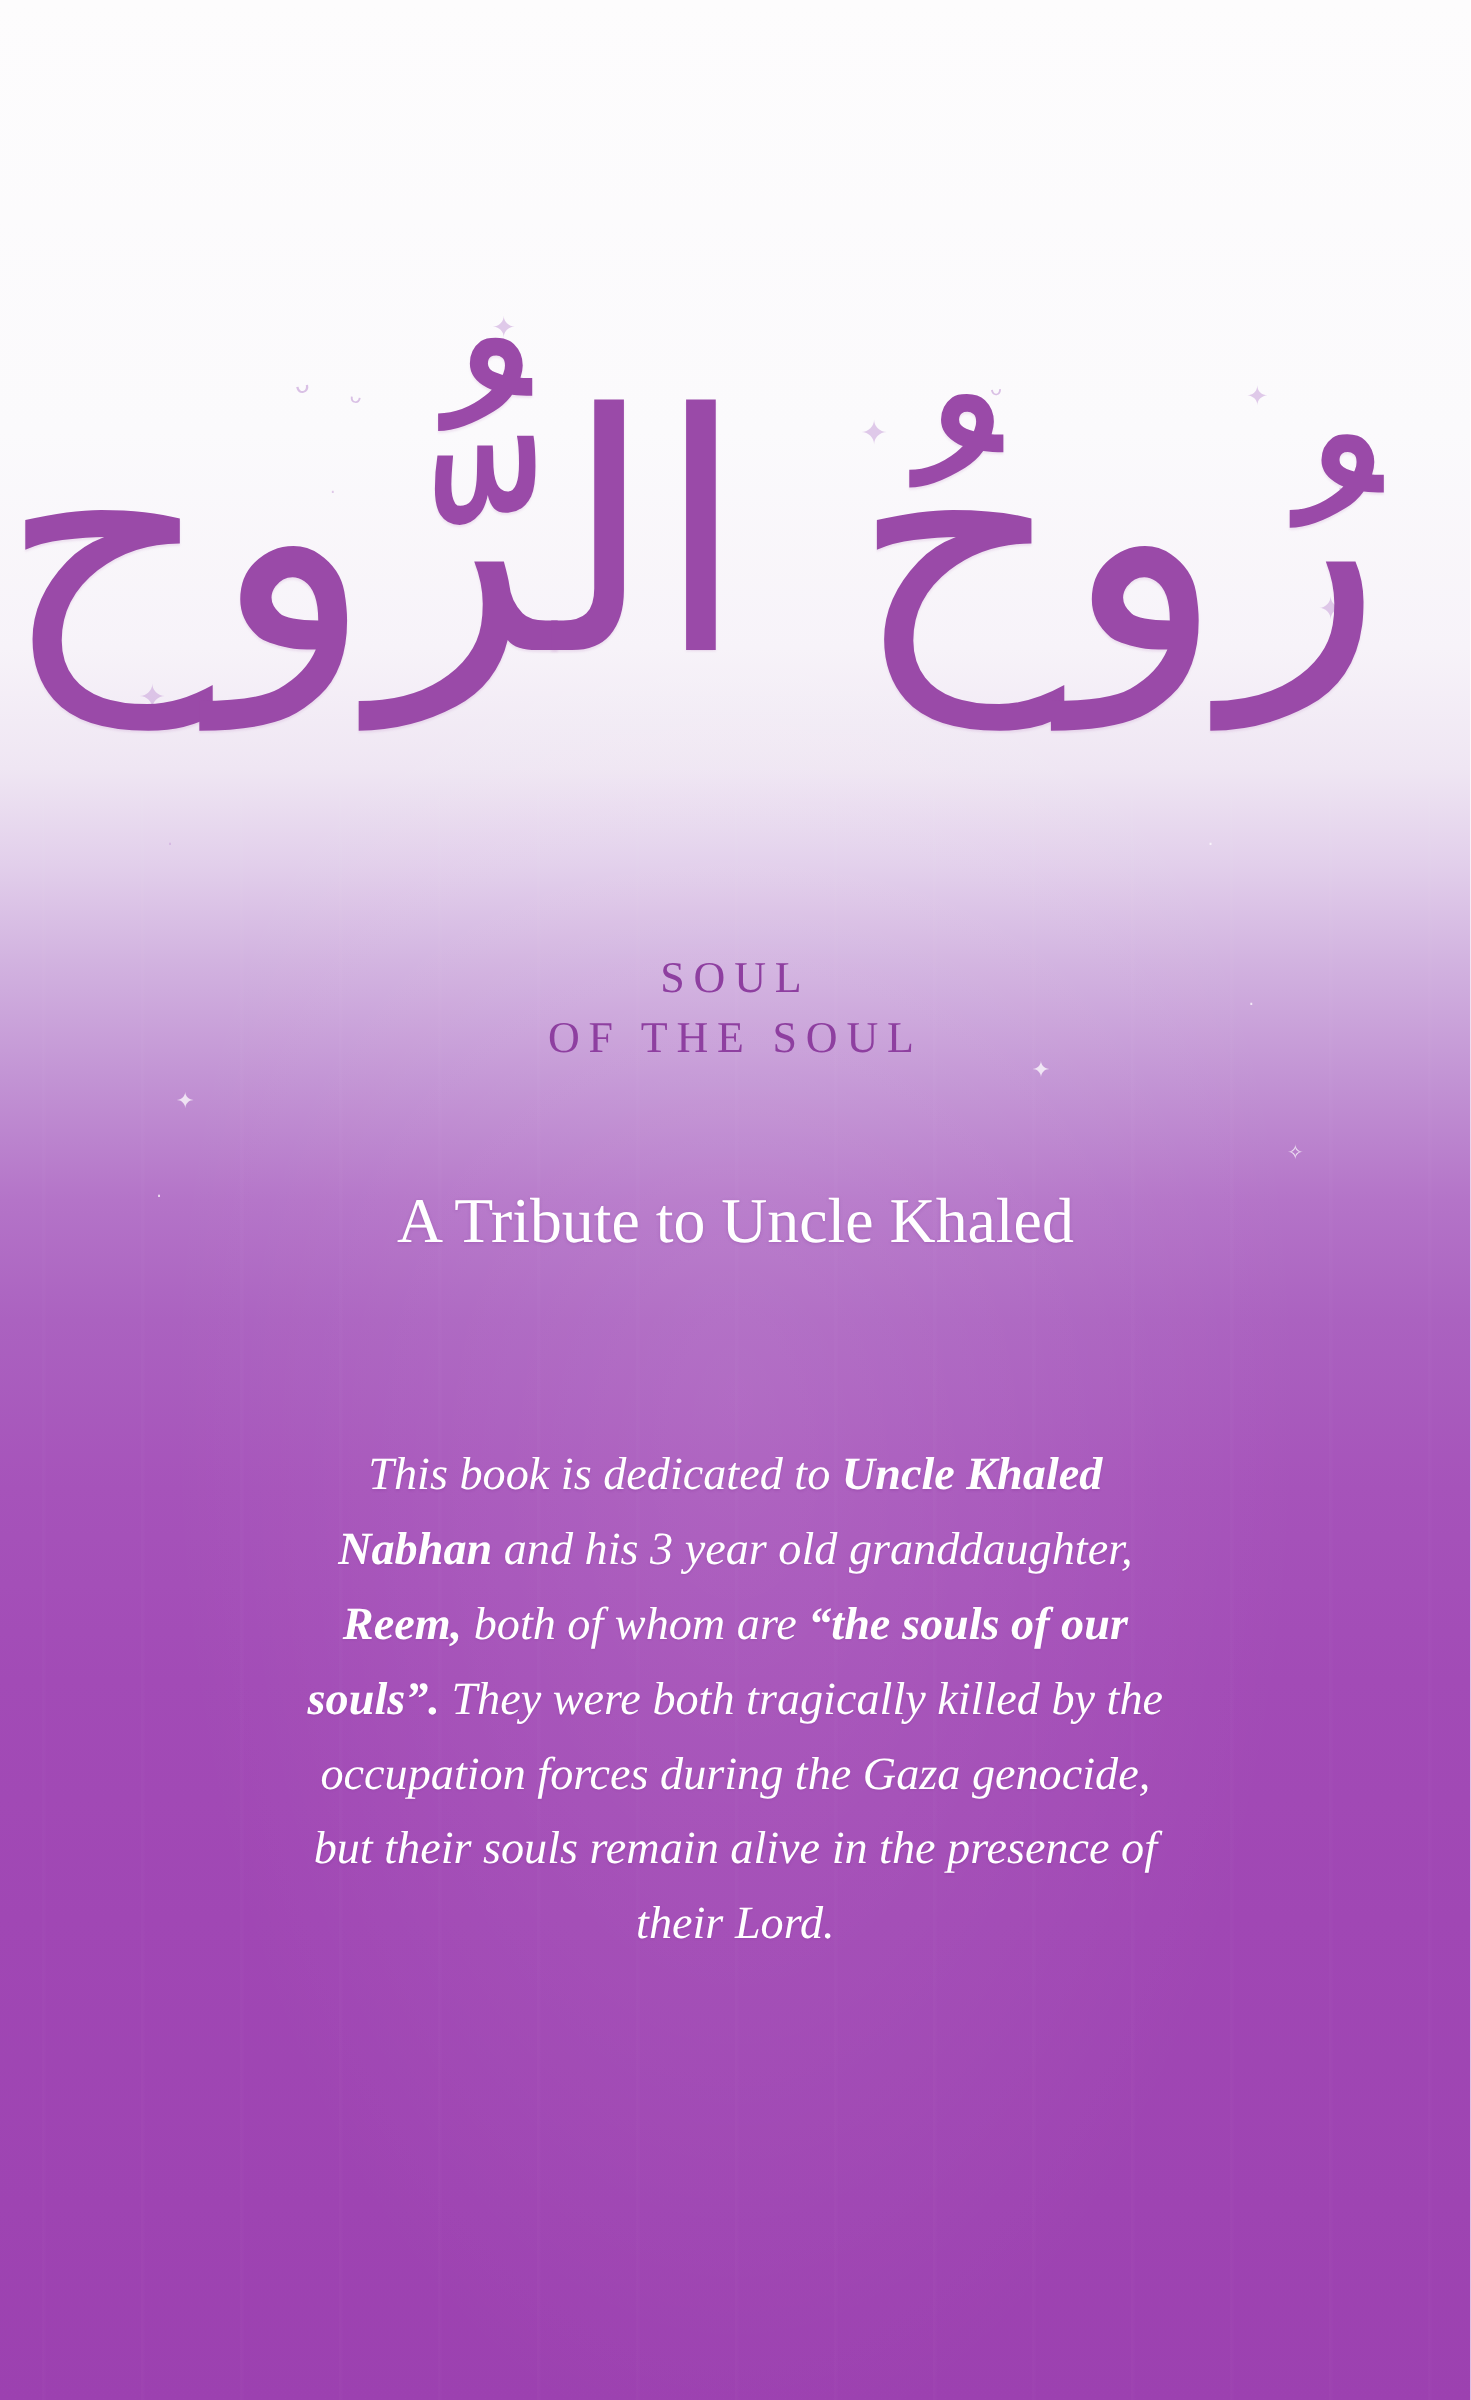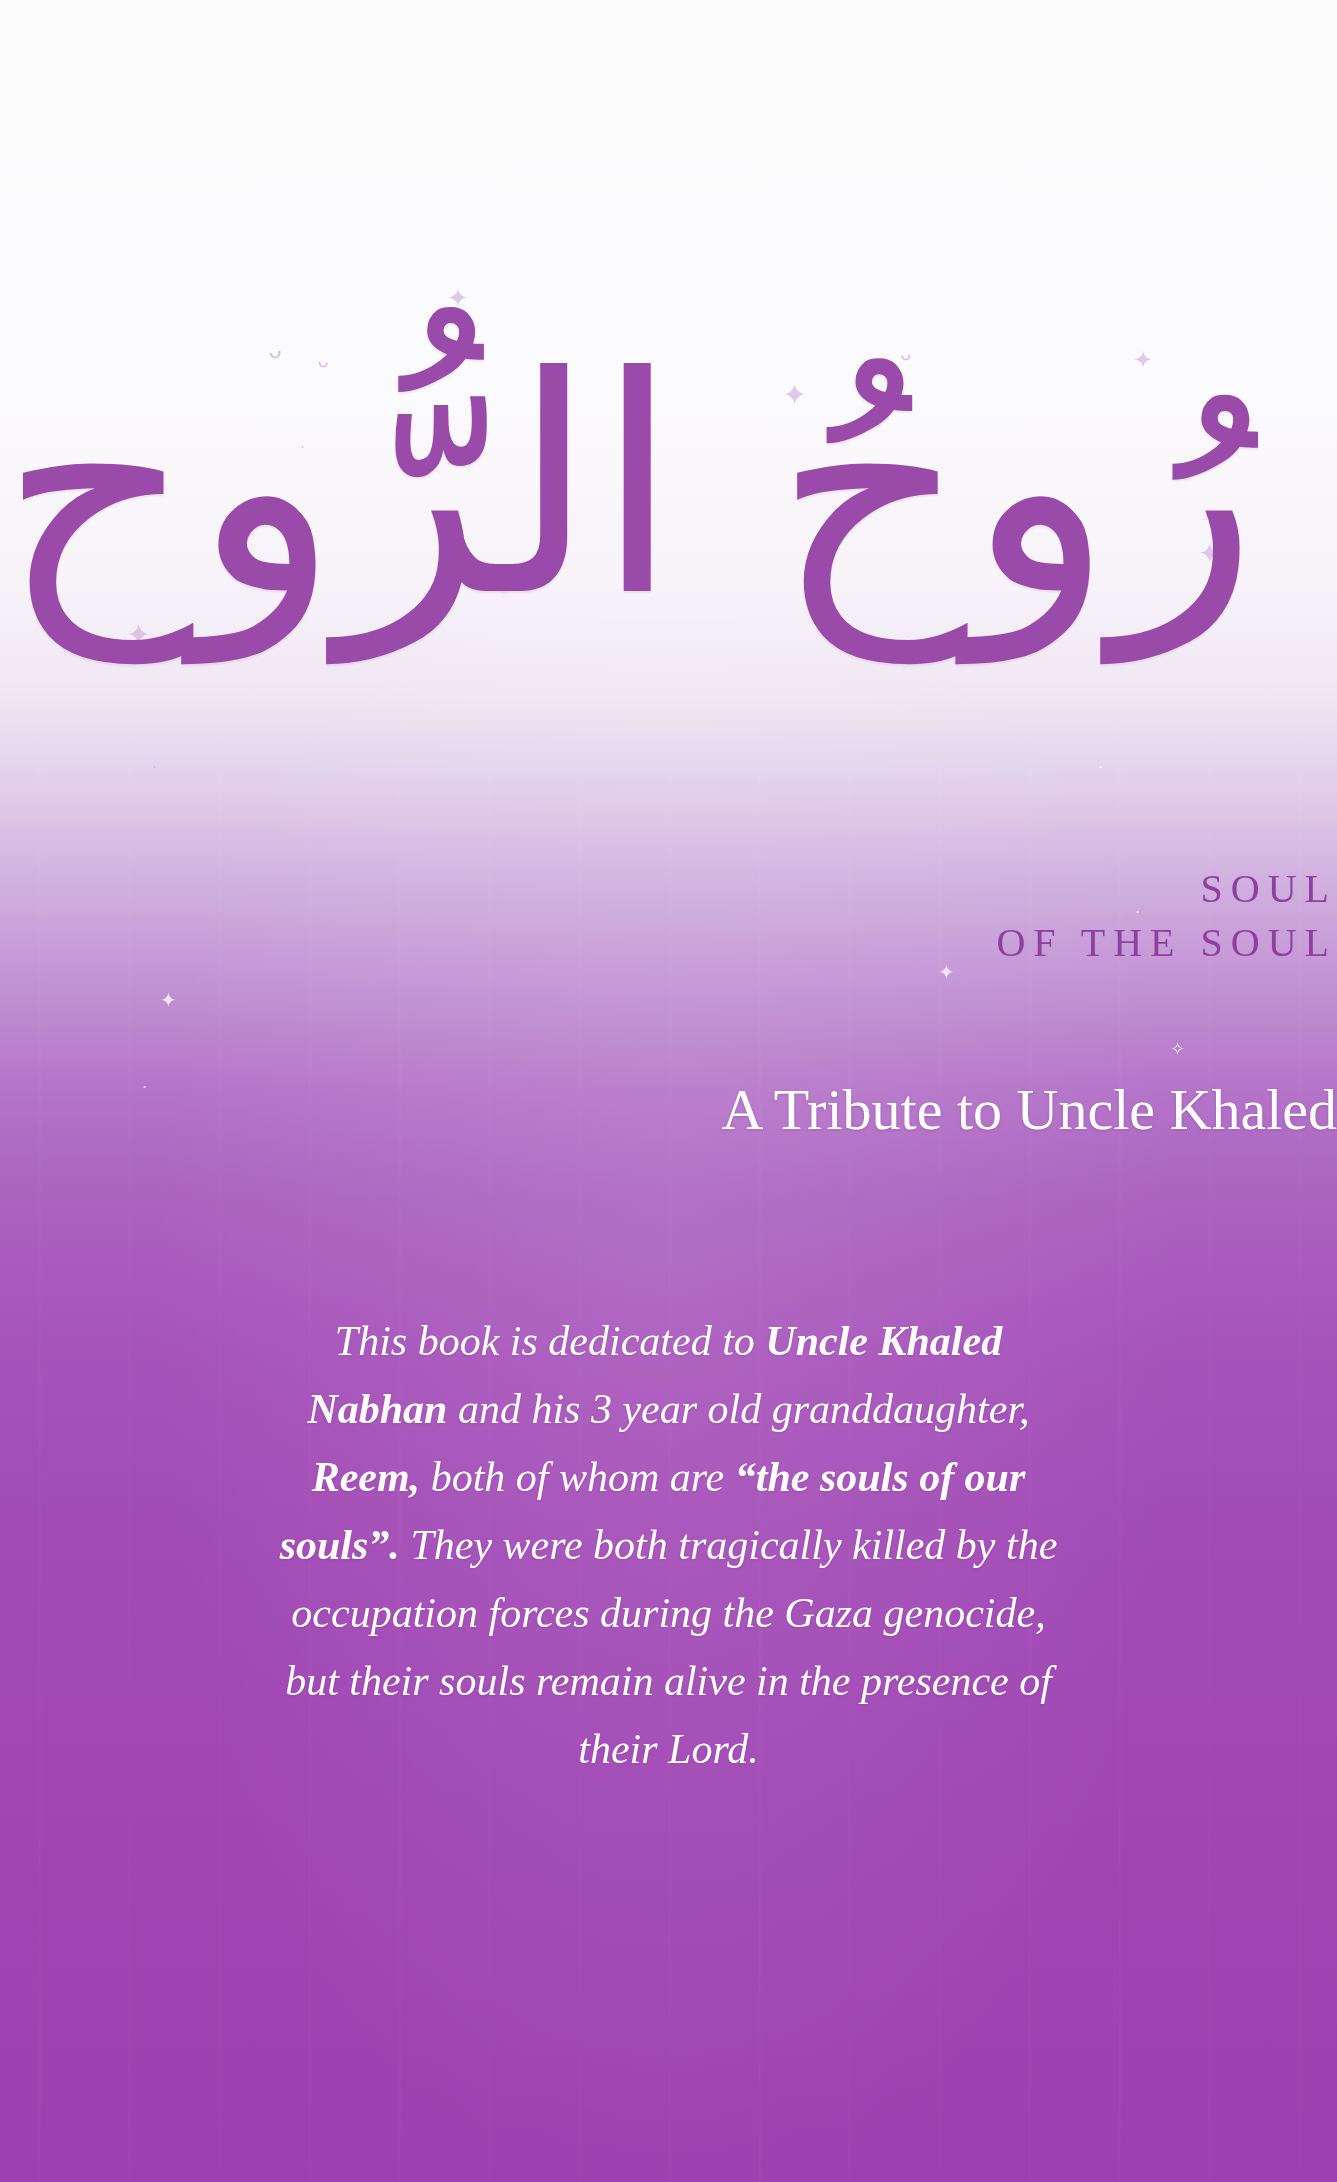--- a/index.html
+++ b/index.html
@@ -104,37 +104,37 @@
     letter-spacing: 0.01em;
     text-shadow: 0 2px 2px rgba(154,74,168,0.12);
   }
 
   
   .subtitle {
     position: absolute;
     top: 862px;
     left: 0;
     width: 100%;
-    text-align: right;
+    text-align: center;
     color: #8e3fa0;
     font-family: "Liberation Serif", serif;
     font-size: 40px;
     letter-spacing: 0.20em;
     line-height: 1.35;
     font-weight: 400;
   }
   .subtitle .line2 { display: block; }
 
   
   .tribute-heading {
     position: absolute;
     top: 1075px;
     left: 0;
     width: 100%;
-    text-align: right;
+    text-align: center;
     color: #ffffff;
     font-family: "Liberation Serif", serif;
     font-size: 58px;
     line-height: 1.20;
     font-weight: 400;
     text-shadow: 0 1px 3px rgba(120,40,140,0.25);
   }
 
   
   .dedication {

